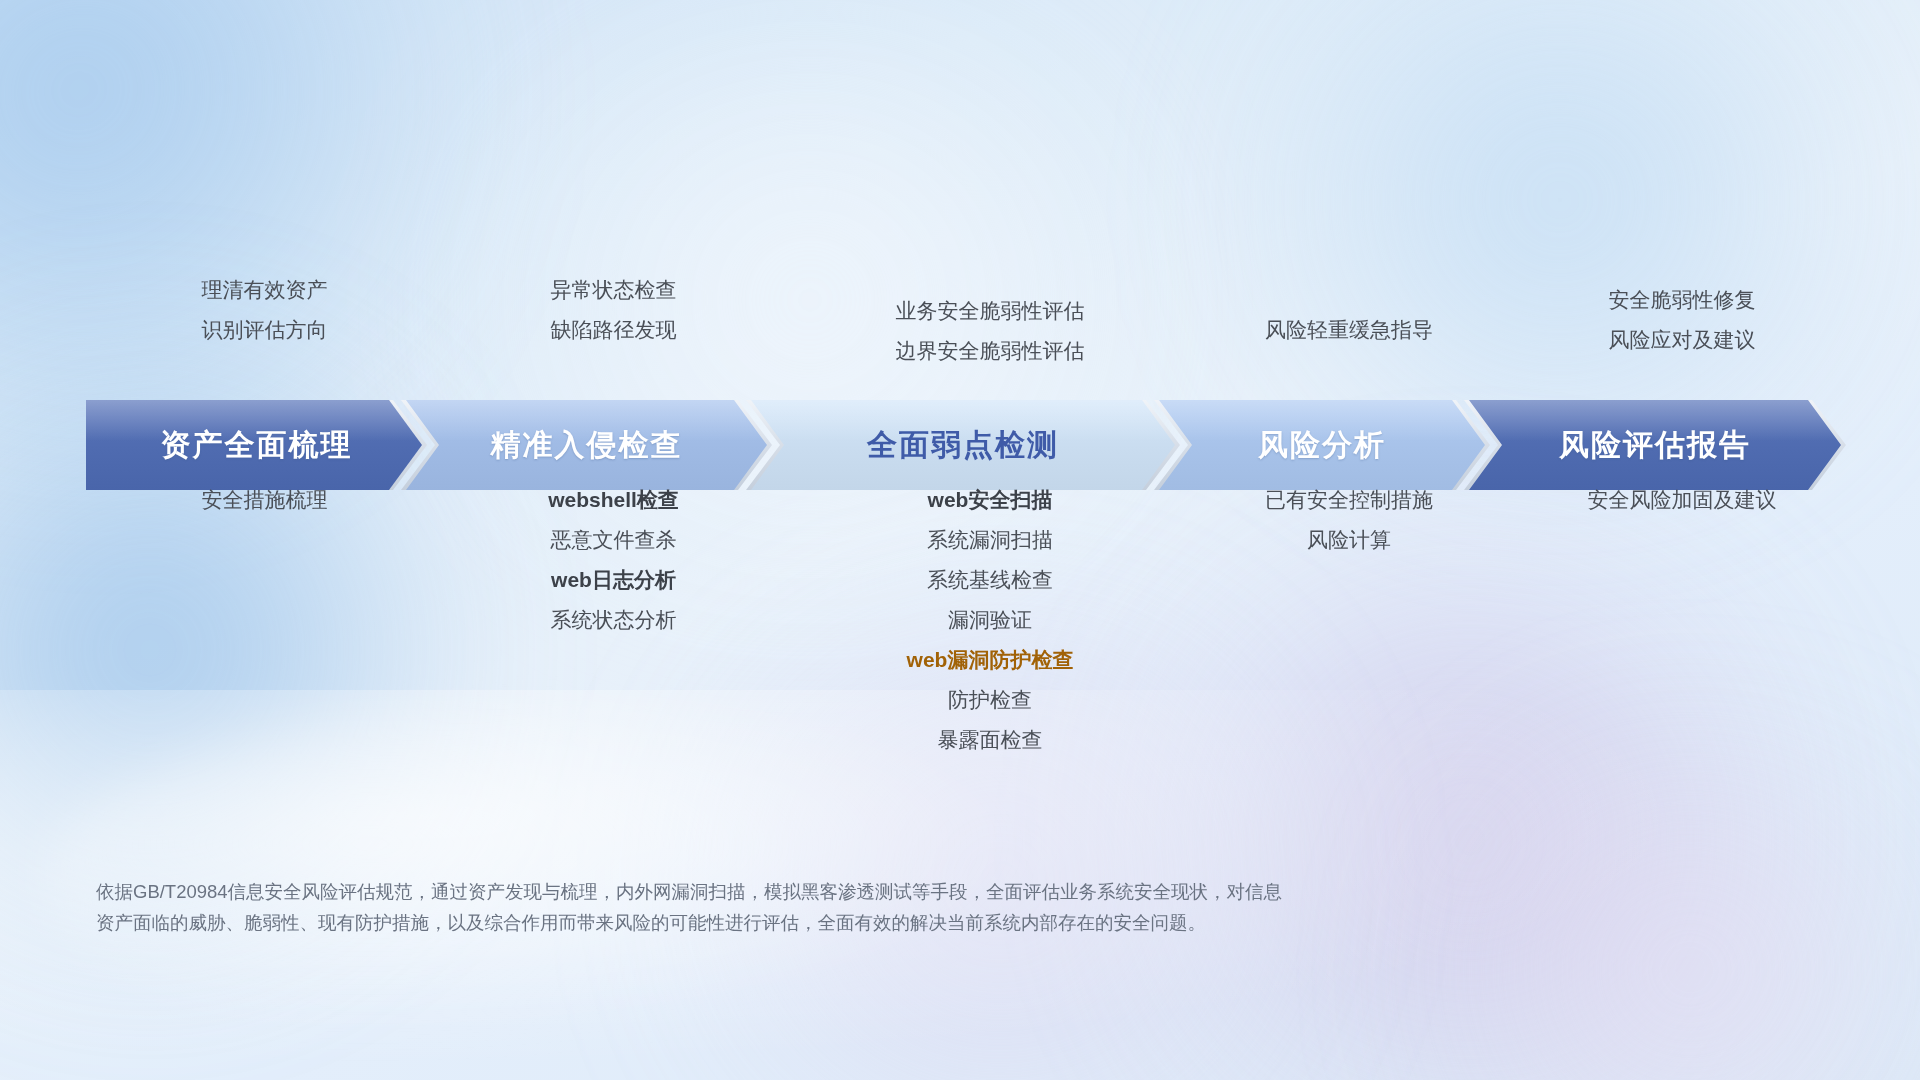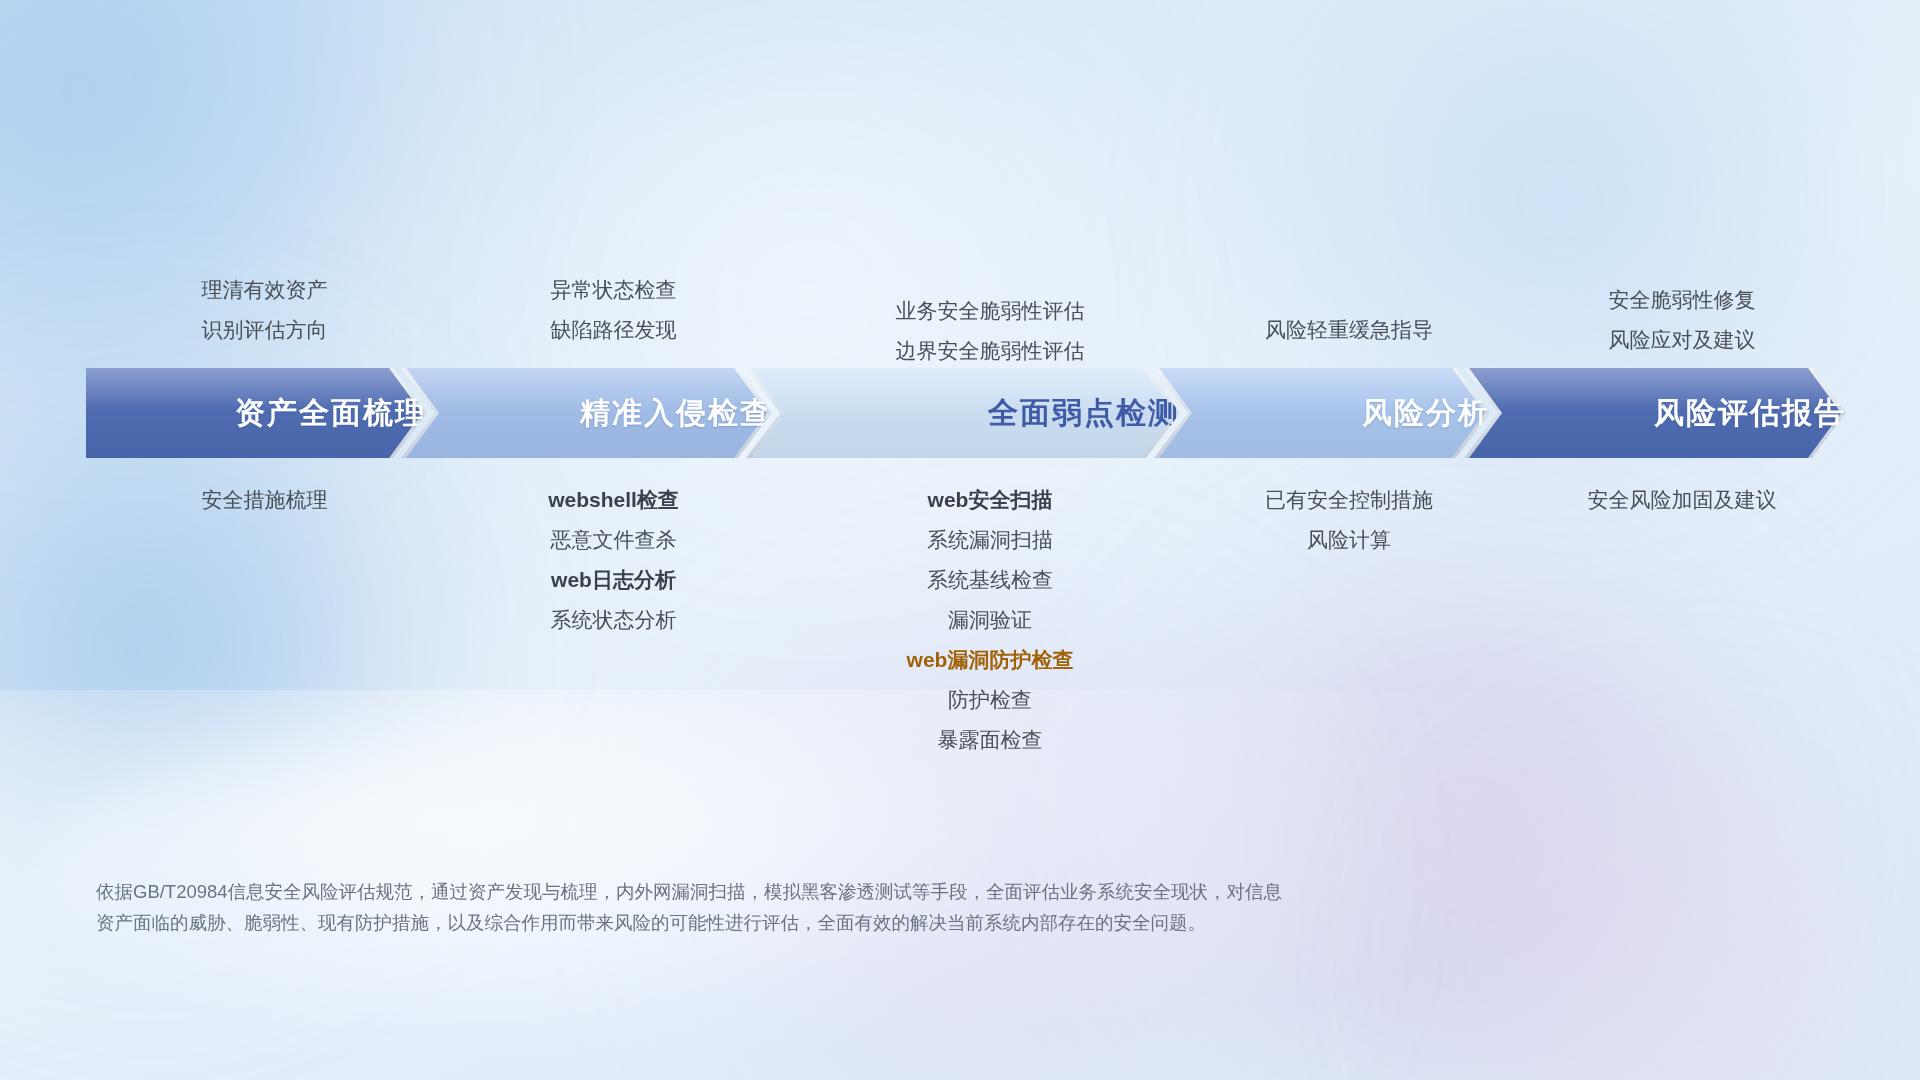--- a/index.html
+++ b/index.html
@@ -48,23 +48,24 @@
   #page{ position:absolute; inset:0; z-index:2;border-radius:8px; }
 
   
   #band{
     position:absolute; left:86px; top:368px; width:1760px; height:90px;
     display:flex;
   }
   .chev{
     position:relative;
     height:90px;
-    display:flex; align-items:center; justify-content:flex-end;
+    display:flex; align-items:center; justify-content:center;
     margin-right:-26px;
     box-shadow:0 3px 10px rgba(80,110,160,.22);
+    margin-top:32px;
   }
   .chev:last-child{ margin-right:0; }
   .chev .ctext{
     position:relative; z-index:3;
     font-size:30px; font-weight:bold; letter-spacing:2px;
     white-space:nowrap;
     text-shadow:0 1px 2px rgba(60,90,140,.30);
   }
   
   .shape-start{ clip-path:polygon(0 0, calc(100% - 34px) 0, 100% 50%, calc(100% - 34px) 100%, 0 100%); }

